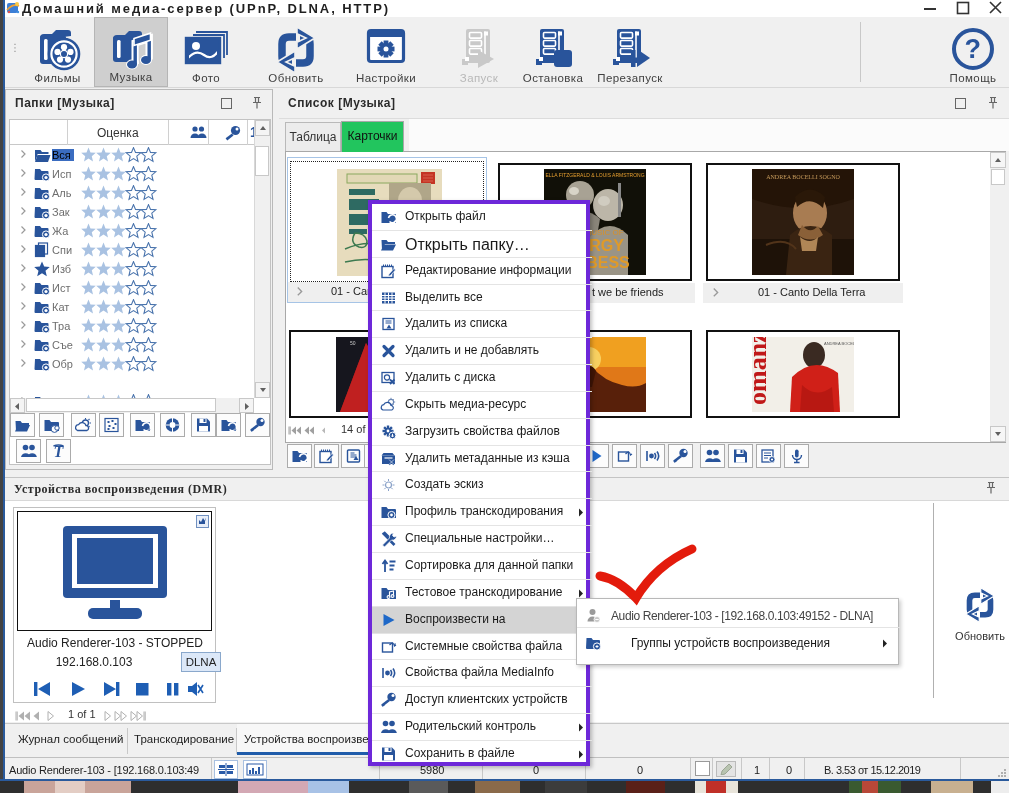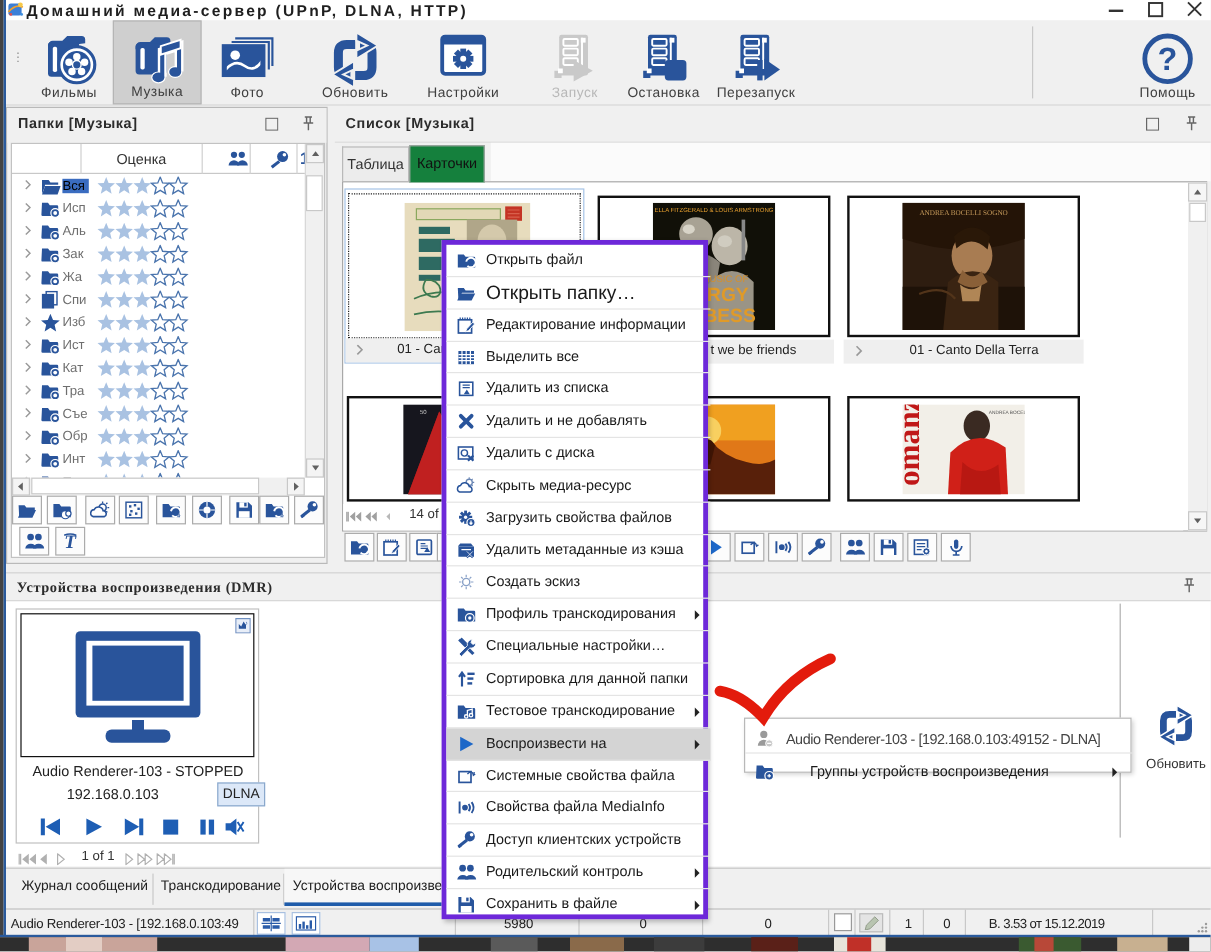--- a/index.html
+++ b/index.html
@@ -226,21 +226,21 @@
     <svg style="position:absolute; left:708px; top:4px;" width="12" height="14" viewBox="0 0 12 14">
         <g stroke="#666" stroke-width="1.2" fill="none">
           <path d="M3 1.5 h6 M4.5 1.5 v5 M7.5 1.5 v5 M2 6.5 h8 M6 6.5 v6"></path>
         </g>
       </svg>
   </div>
 
   <div class="abs" style="left:0px; top:29px; width:730px; height:1px; background:#dcdcdc;"></div>
   <div class="abs" style="left:130px; top:30px; width:600px; height:32px; background:#fbfbfb;"></div>
   <div class="abs" style="left:6px; top:33px; width:56px; height:29px; background:#ececec; border:1px solid #b9b9b9; border-bottom:none; font-size:12px; color:#333; text-align:center; line-height:28px;">Таблица</div>
-  <div class="abs" style="left:62px; top:32px; width:63px; height:31px; background:#15803d; border:1px solid #a8a8a8; border-bottom:none; font-size:12px; color:#111; text-align:center; line-height:29px; z-index:2;">Карточки</div>
+  <div class="abs" style="left:62px; top:32px; width:63px; height:31px; background:#22c55e; border:1px solid #a8a8a8; border-bottom:none; font-size:12px; color:#111; text-align:center; line-height:29px; z-index:2;">Карточки</div>
 
   <div class="abs" style="left:6px; top:62px; width:721px; height:292px; background:#fff; border:1px solid #a8a8a8;"></div>
 
   <div class="abs" style="left:711px; top:63px; width:16px; height:290px; background:#f0f0f0;">
     <div style="position:absolute; top:0; left:0; width:16px; height:16px; background:#f6f6f6; border:1px solid #c8c8c8;"><svg width="14" height="14">
           <path d="M4 9 L7 5 L10 9 Z" fill="#606060"></path>
         </svg></div>
     <div style="position:absolute; top:17px; left:1px; width:14px; height:16px; background:#fff; border:1px solid #c8c8c8;"></div>
     <div style="position:absolute; bottom:0; left:0; width:16px; height:16px; background:#f6f6f6; border:1px solid #c8c8c8;"><svg width="14" height="14">
           <path d="M4 5 L7 9 L10 5 Z" fill="#606060"></path>
@@ -706,38 +706,20 @@
 <div class="trow" style="top:209px;">
           <svg class="chev" width="7" height="9" viewBox="0 0 6 9">
             <use href="#chev8"></use>
           </svg>
           <span class="fi"><svg width="16" height="16">
               <use href="#fold16"></use>
               <circle cx="12" cy="11.5" r="3.6" fill="#29549b" stroke="#fff" stroke-width="1"></circle>
               <circle cx="12" cy="11.5" r="1.6" fill="#fff"></circle>
             </svg></span>
           <span class="lab">Обр</span>
-          <svg class="st" width="78" height="16">
-            <use href="#star" x="0" fill="#a9c2e2"></use>
-            <use href="#star" x="15" fill="#a9c2e2"></use>
-            <use href="#star" x="30" fill="#a9c2e2"></use>
-            <use href="#star" x="45" fill="#fff" stroke="#4a74ad" stroke-width="1.1"></use>
-            <use href="#star" x="60" fill="#fff" stroke="#4a74ad" stroke-width="1.1"></use>
-          </svg>
-        </div>
-<div class="trow" style="top:228px;">
-          <svg class="chev" width="7" height="9" viewBox="0 0 6 9">
-            <use href="#chev8"></use>
-          </svg>
-          <span class="fi"><svg width="16" height="16">
-              <use href="#fold16"></use>
-              <circle cx="12" cy="11.5" r="3.6" fill="#29549b" stroke="#fff" stroke-width="1"></circle>
-              <circle cx="12" cy="11.5" r="1.6" fill="#fff"></circle>
-            </svg></span>
-          <span class="lab">Инт</span>
           <svg class="st" width="78" height="16">
             <use href="#star" x="0" fill="#a9c2e2"></use>
             <use href="#star" x="15" fill="#a9c2e2"></use>
             <use href="#star" x="30" fill="#a9c2e2"></use>
             <use href="#star" x="45" fill="#fff" stroke="#4a74ad" stroke-width="1.1"></use>
             <use href="#star" x="60" fill="#fff" stroke="#4a74ad" stroke-width="1.1"></use>
           </svg>
         </div>
 <div class="trow" style="top:247px;">
           <svg class="chev" width="7" height="9" viewBox="0 0 6 9">
@@ -1247,21 +1229,21 @@
         <rect x="8" y="2" width="2" height="3" fill="#29549b"></rect>
         <rect x="3.5" y="9" width="9" height="5.5" fill="#fff"></rect>
       </svg>
       <span style="position:absolute; left:33px; top:5px; font-size:12px; color:#1a1a1a;">Сохранить в файле</span>
       <svg style="position:absolute; right:8px; top:9px;" width="6" height="9">
         <path d="M1 0.5 L5 4.5 L1 8.5 Z" fill="#222"></path>
       </svg>
     </div>
   </div>
 
-<div class="abs" style="left:620px; top:598px; width:323px; height:46px; background:#fff; border:1px solid #b8b8b8; box-shadow:2px 2px 4px rgba(0,0,0,0.2); z-index:11;">
+<div class="abs" style="left:576px; top:598px; width:323px; height:67px; background:#fff; border:1px solid #b8b8b8; box-shadow:2px 2px 4px rgba(0,0,0,0.2); z-index:11;">
   <svg style="position:absolute; left:8px; top:9px;" width="17" height="16" viewBox="0 0 16 16">
       <g fill="#9a9a9a">
         <circle cx="7" cy="4" r="3"></circle>
         <path d="M2 13.5 a5 5 0 0 1 10 0 z"></path>
         <circle cx="11.5" cy="11.5" r="3" fill="#c8c8c8" stroke="#fff" stroke-width="0.8"></circle>
         <path d="M9.8 11.5 h3.4 M11.5 9.8 l0 0" stroke="#fff" stroke-width="1"></path>
       </g>
     </svg>
   <span style="position:absolute; left:34px; top:10px; font-size:12px; color:#444; letter-spacing:-0.4px;">Audio Renderer-103 - [192.168.0.103:49152 - DLNA]</span>
   <div style="position:absolute; left:0px; top:28px; width:323px; height:1px; background:#e4e4e4;"></div>

